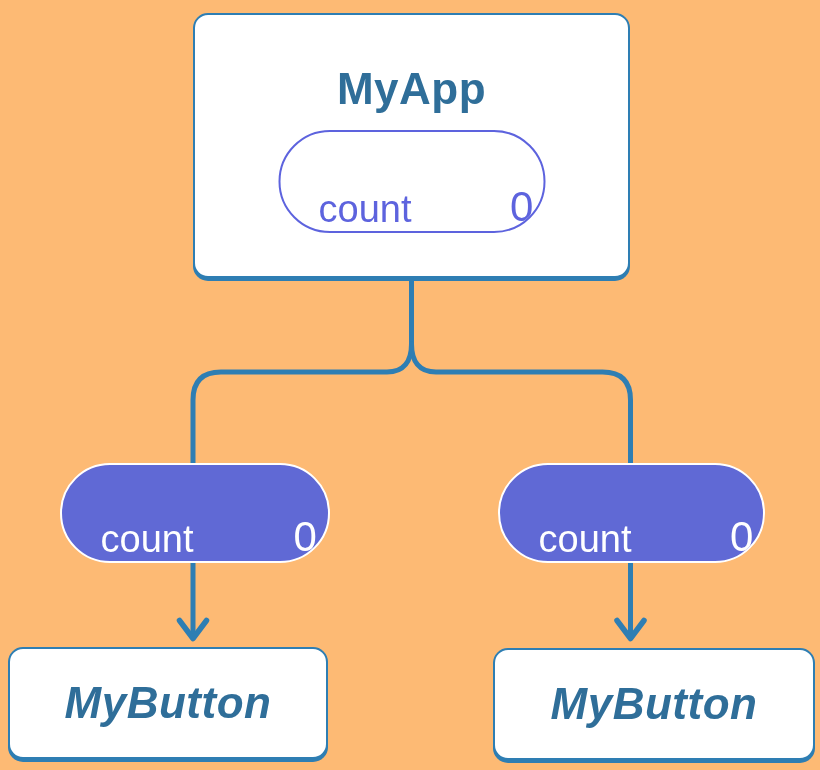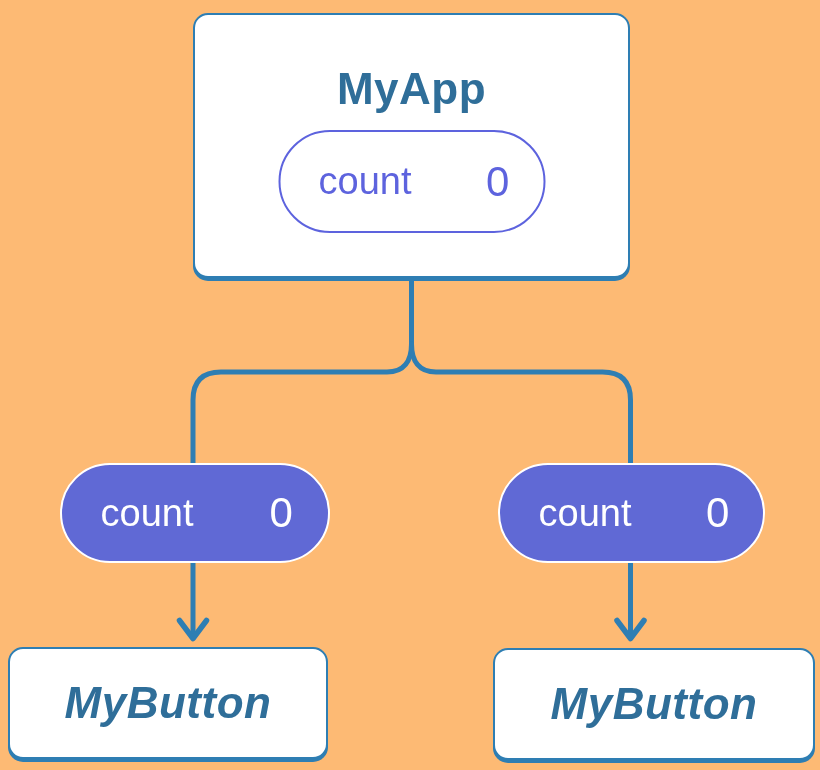--- a/index.html
+++ b/index.html
@@ -53,23 +53,24 @@
     font-weight: bold;
     color: #2f6e99;
     letter-spacing: 0.5px;
     font-style: italic;
   }
 
   .pill {
     position: absolute;
     box-sizing: border-box;
     display: flex;
-    align-items: center;
+    align-items: flex-end;
     overflow: hidden;
     z-index: 2;
+    gap: 24px;
   }
   .pill-outline {
     left: 50%;
     transform: translateX(-50%);
     top: 115px;
     width: 267px;
     height: 103px;
     background: #ffffff;
     border: 2.5px solid #5d63de;
     border-radius: 52px;

